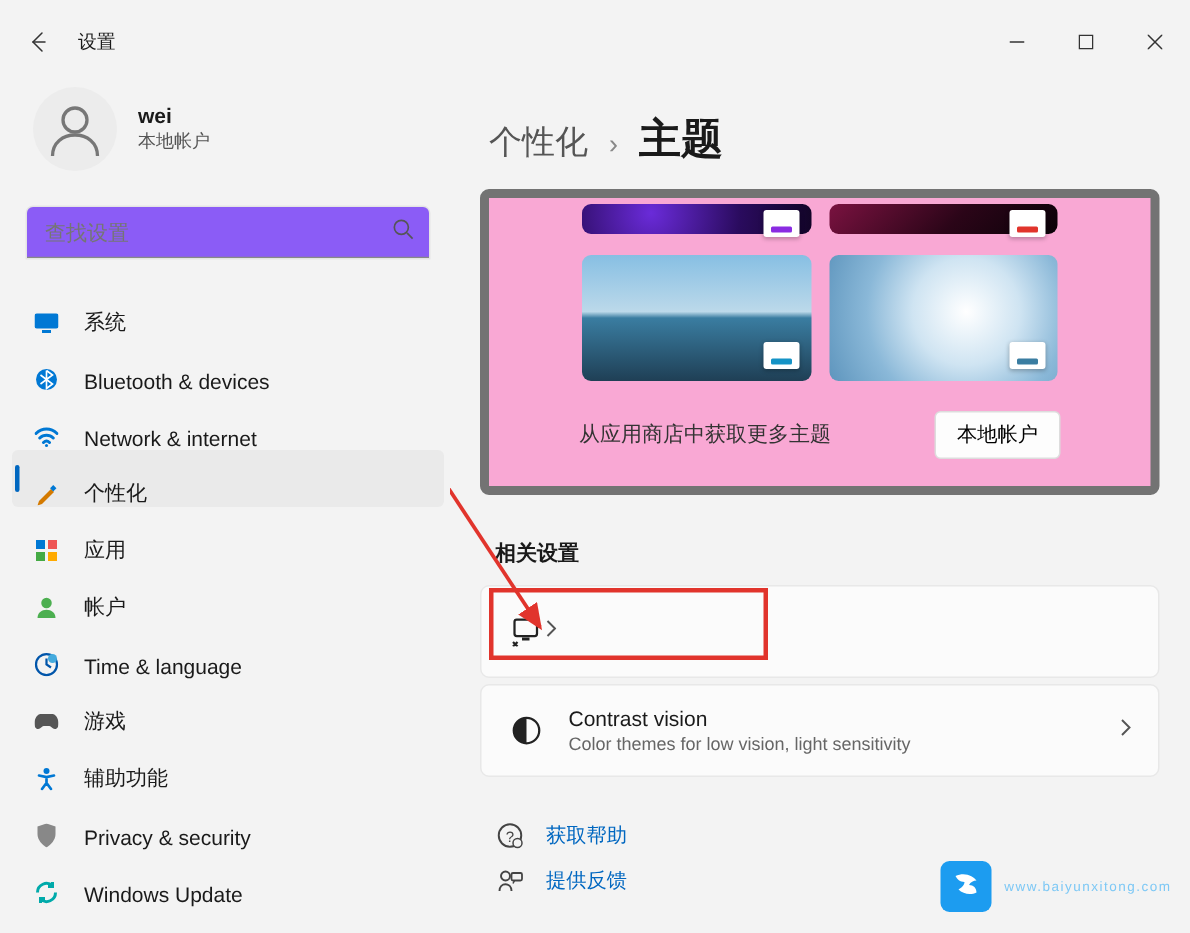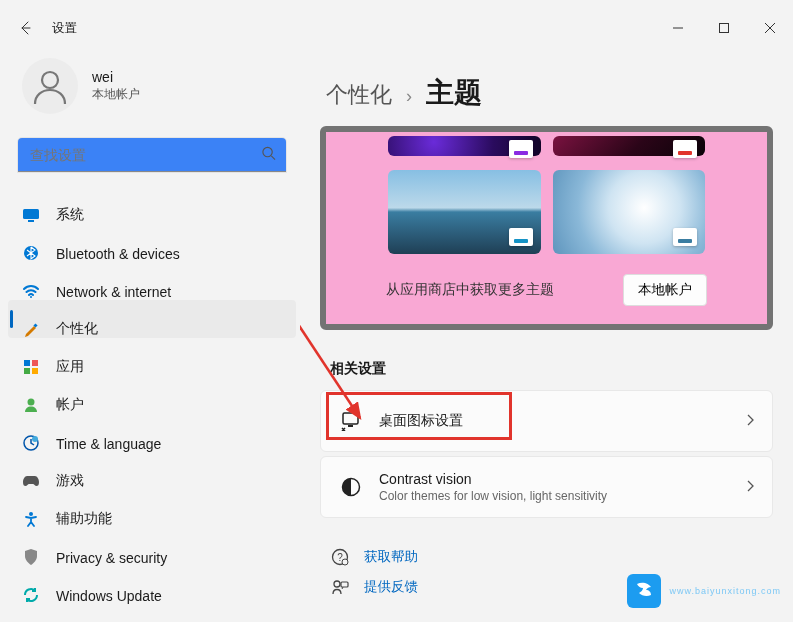--- a/index.html
+++ b/index.html
@@ -10,25 +10,25 @@
 .titlebar .title { font-size: 12.5px; margin-left: 14px; color: #1a1a1a; }
 .window-controls { margin-left: auto; display: flex; }
 .window-controls > div { width: 46px; height: 32px; display: flex; align-items: center; justify-content: center; cursor: pointer; }
 
 .content { display: flex; height: calc(100% - 40px); }
 
 .sidebar { width: 300px; padding: 10px 4px 0 8px; display: flex; flex-direction: column; }
 .profile { display: flex; align-items: center; padding: 8px 12px 18px 14px; }
 .avatar { width: 56px; height: 56px; border-radius: 50%; background: #ececec; display: flex; align-items: center; justify-content: center; }
 .profile-text { margin-left: 14px; }
-.profile-text .name { font-size: 14px; font-weight: 400; }
+.profile-text .name { font-size: 14px; font-weight: 700; }
 .profile-text .sub { font-size: 12px; color: #555; margin-top: 1px; }
 
 .search-wrap { margin: 6px 10px 14px 10px; position: relative; }
-.search { width: 100%; height: 34px; border: none; border-bottom: 1.5px solid #888; background: #3b82f6; border-radius: 4px 4px 0 0; padding: 0 34px 0 12px; font-size: 14px; outline: none; box-shadow: 0 0 0 1px rgba(0,0,0,0.06); }
+.search { width: 100%; height: 34px; border: none; border-bottom: 1.5px solid #888; background: #8b5cf6; border-radius: 4px 4px 0 0; padding: 0 34px 0 12px; font-size: 14px; outline: none; box-shadow: 0 0 0 1px rgba(0,0,0,0.06); }
 .search-ico { position: absolute; right: 10px; top: 50%; transform: translateY(-50%); color: #555; }
 
 .nav { display: flex; flex-direction: column; }
 .nav-item { display: flex; align-items: flex-end; height: 38px; padding: 0 14px; border-radius: 4px; cursor: pointer; position: relative; }
 .nav-item.active { background: #eaeaea; }
 .nav-item.active::before { content: ""; position: absolute; left: 2px; top: 10px; bottom: 10px; width: 3px; background: #0067c0; border-radius: 3px; }
 .nav-ico { width: 18px; height: 18px; display: flex; align-items: center; justify-content: center; }
 .nav-label { margin-left: 16px; font-size: 14px; color: #1a1a1a; }
 
 .main { flex: 1; padding: 34px 20px 0 20px; overflow: hidden; position: relative; }
@@ -276,23 +276,20 @@
 
     <div style="position:relative">
       <div class="setting-row">
         <span class="row-ico">
           <svg width="22" height="20" viewBox="0 0 22 20">
               <rect x="3" y="2" width="15" height="11" rx="1.5" stroke="#222" stroke-width="1.5" fill="none"></rect>
               <rect x="8" y="14" width="5" height="2" fill="#222"></rect>
               <path d="M5 17l-3 3M2 17l3 3" stroke="#222" stroke-width="1.5"></path>
             </svg>
         </span>
-        <div class="row-text">
-          <div class="t">桌面图标设置</div>
-        </div>
         <span class="chev"><svg width="8" height="12" viewBox="0 0 8 12">
               <path d="M2 1l5 5-5 5" stroke="#555" fill="none" stroke-width="1.3"></path>
             </svg></span>
       </div>
       <div class="highlight" style="left:6px;top:2px;width:186px;height:48px;"></div>
     </div>
 
     <div class="setting-row">
       <span class="row-ico">
         <svg width="20" height="20" viewBox="0 0 20 20">

